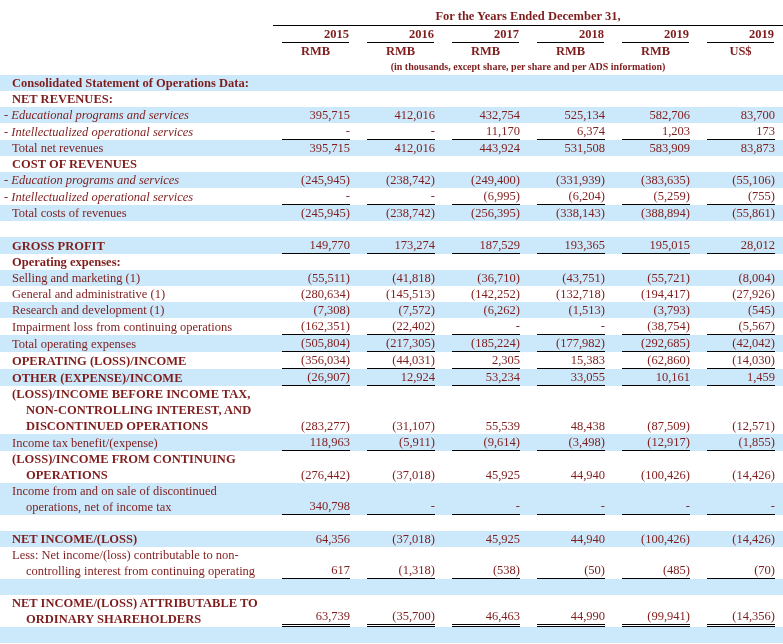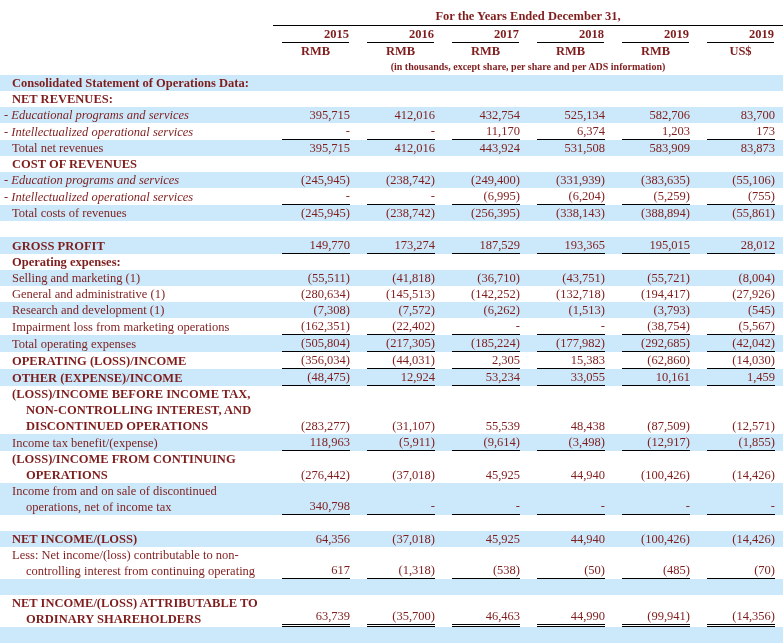--- a/index.html
+++ b/index.html
@@ -461,21 +461,21 @@
           </td>
           <td class="num">
             <span class="val">(3,793)</span>
           </td>
           <td class="num">
             <span class="val">(545)</span>
           </td>
         </tr>
         <tr class="">
           <td class="label">
-            <div>Impairment loss from marketing operations</div>
+            <div>Impairment loss from continuing operations</div>
           </td>
           <td class="num">
             <span class="val u1">(162,351)</span>
           </td>
           <td class="num">
             <span class="val u1">(22,402)</span>
           </td>
           <td class="num">
             <span class="val u1">-</span>
           </td>
@@ -533,21 +533,21 @@
           </td>
           <td class="num">
             <span class="val u1">(14,030)</span>
           </td>
         </tr>
         <tr class="blue bold">
           <td class="label">
             <div>OTHER (EXPENSE)/INCOME</div>
           </td>
           <td class="num">
-            <span class="val u1">(48,475)</span>
+            <span class="val u1">(26,907)</span>
           </td>
           <td class="num">
             <span class="val u1">12,924</span>
           </td>
           <td class="num">
             <span class="val u1">53,234</span>
           </td>
           <td class="num">
             <span class="val u1">33,055</span>
           </td>

